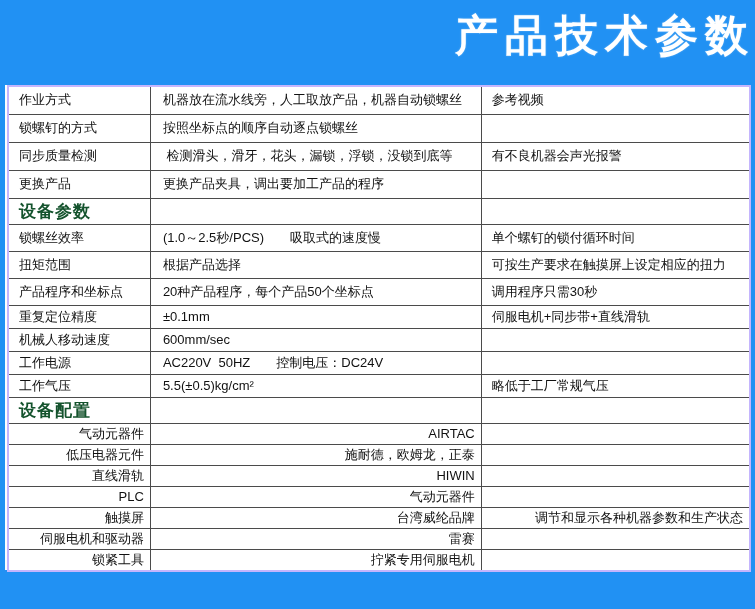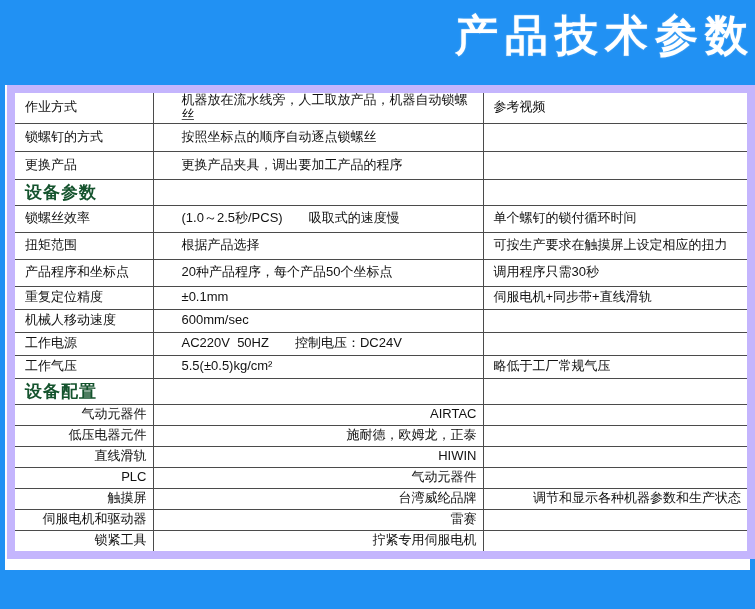--- a/index.html
+++ b/index.html
@@ -21,33 +21,33 @@
   }
   
   .panel{
     position:absolute;left:5px;right:5px;top:85px;bottom:39px;
     background:#ffffff;
   }
   table.spec{
     border-collapse:collapse;table-layout:fixed;
     margin-left:2px;margin-top:0;
     width:744px;
-    border:8px solid #c4b5fd;
+    border:2px solid #c4b5fd;
   }
   col.c1{width:142px;} col.c2{width:330px;} col.c3{width:268px;}
   td{
     border:1px solid #4b4b4b;
     font-size:13px;color:#111111;
     vertical-align:middle;
     padding:0 6px 0 10px;
     white-space:pre-wrap;
     overflow:hidden;
     line-height:1.15;
   }
-  td.val{padding-left:28px;}
+  td.val{padding-left:12px;}
   tr.h28 td{height:27px;}
   tr.h27 td{height:26px;}
   tr.h23 td{height:22px;}
   tr.h21 td{height:20px;text-align:right;}
   tr.section td{height:25px;}
   tr.section td.lab{
     color:#14532d;font-size:17px;font-weight:bold;letter-spacing:1px;
   }
 </style>
 </head>
@@ -67,20 +67,25 @@
     <tbody>
       <tr class="h28">
         <td class="lab">作业方式</td>
         <td class="val">机器放在流水线旁，人工取放产品，机器自动锁螺丝</td>
         <td class="note">参考视频</td>
       </tr>
       <tr class="h28">
         <td class="lab">锁螺钉的方式</td>
         <td class="val">按照坐标点的顺序自动逐点锁螺丝</td>
         <td class="note"></td>
+      </tr>
+      <tr class="h28">
+        <td class="lab">同步质量检测</td>
+        <td class="val"> 检测滑头，滑牙，花头，漏锁，浮锁，没锁到底等</td>
+        <td class="note">有不良机器会声光报警</td>
       </tr>
       <tr class="h28">
         <td class="lab">更换产品</td>
         <td class="val">更换产品夹具，调出要加工产品的程序</td>
         <td class="note"></td>
       </tr>
       <tr class="section">
         <td class="lab">设备参数</td>
         <td class="val"></td>
         <td class="note"></td>

